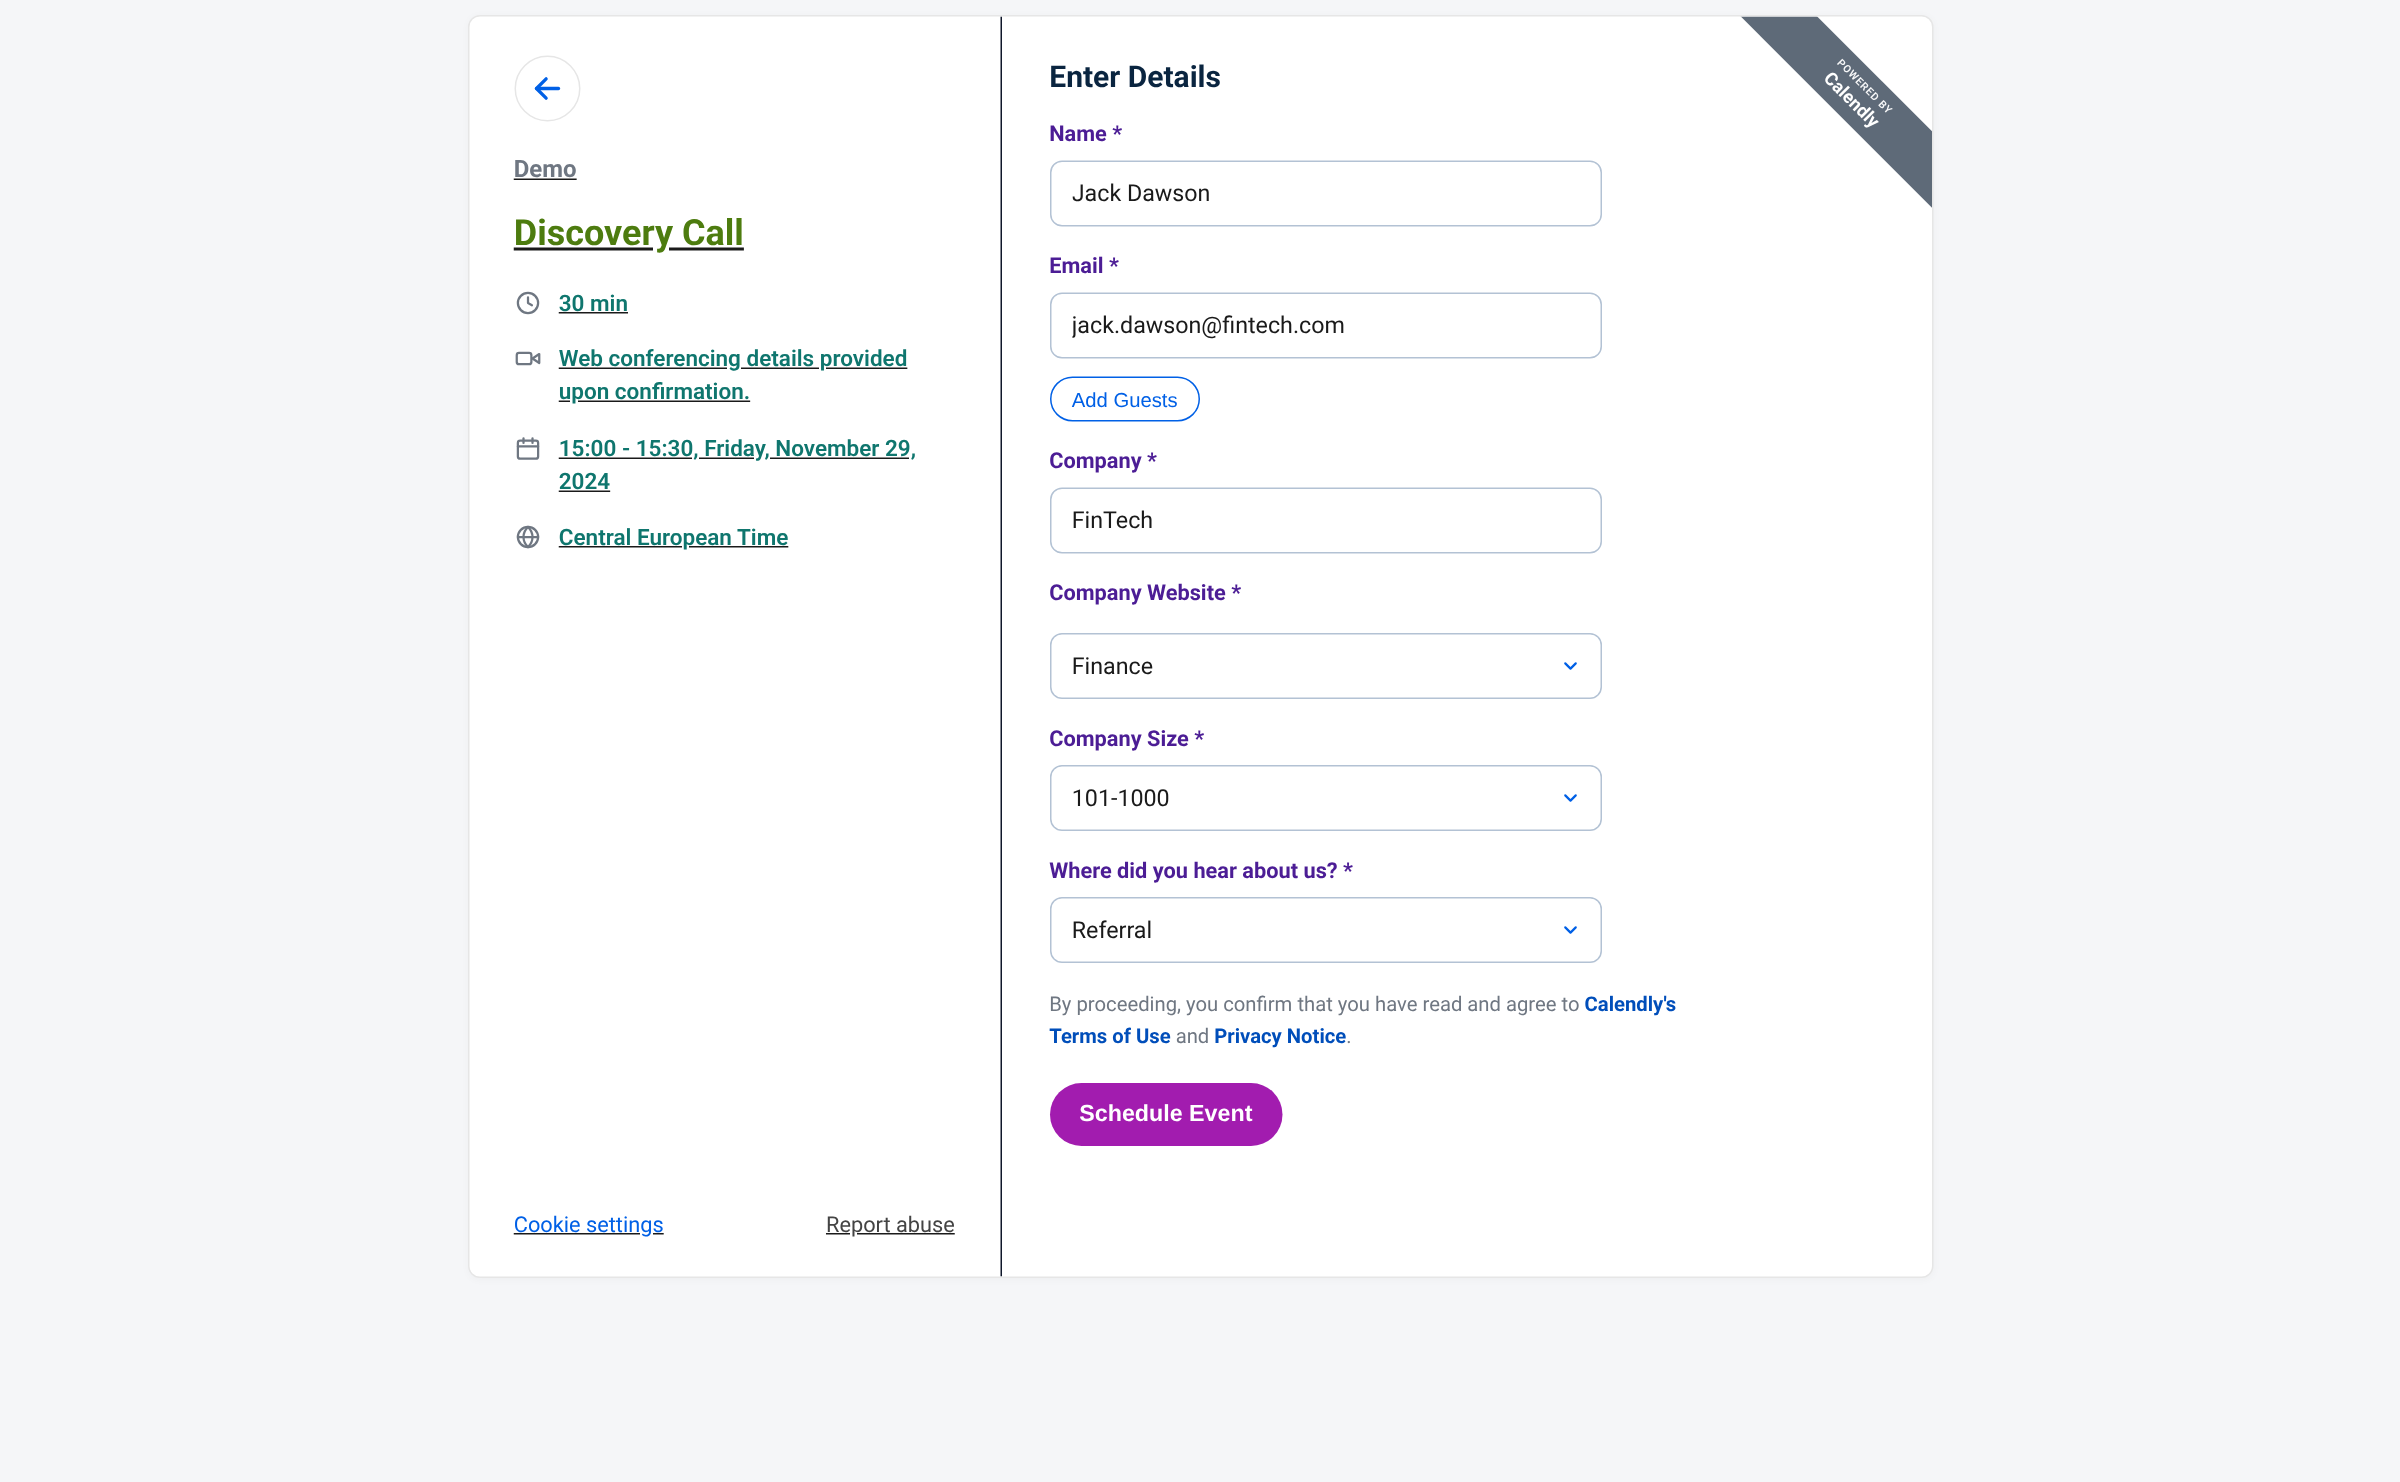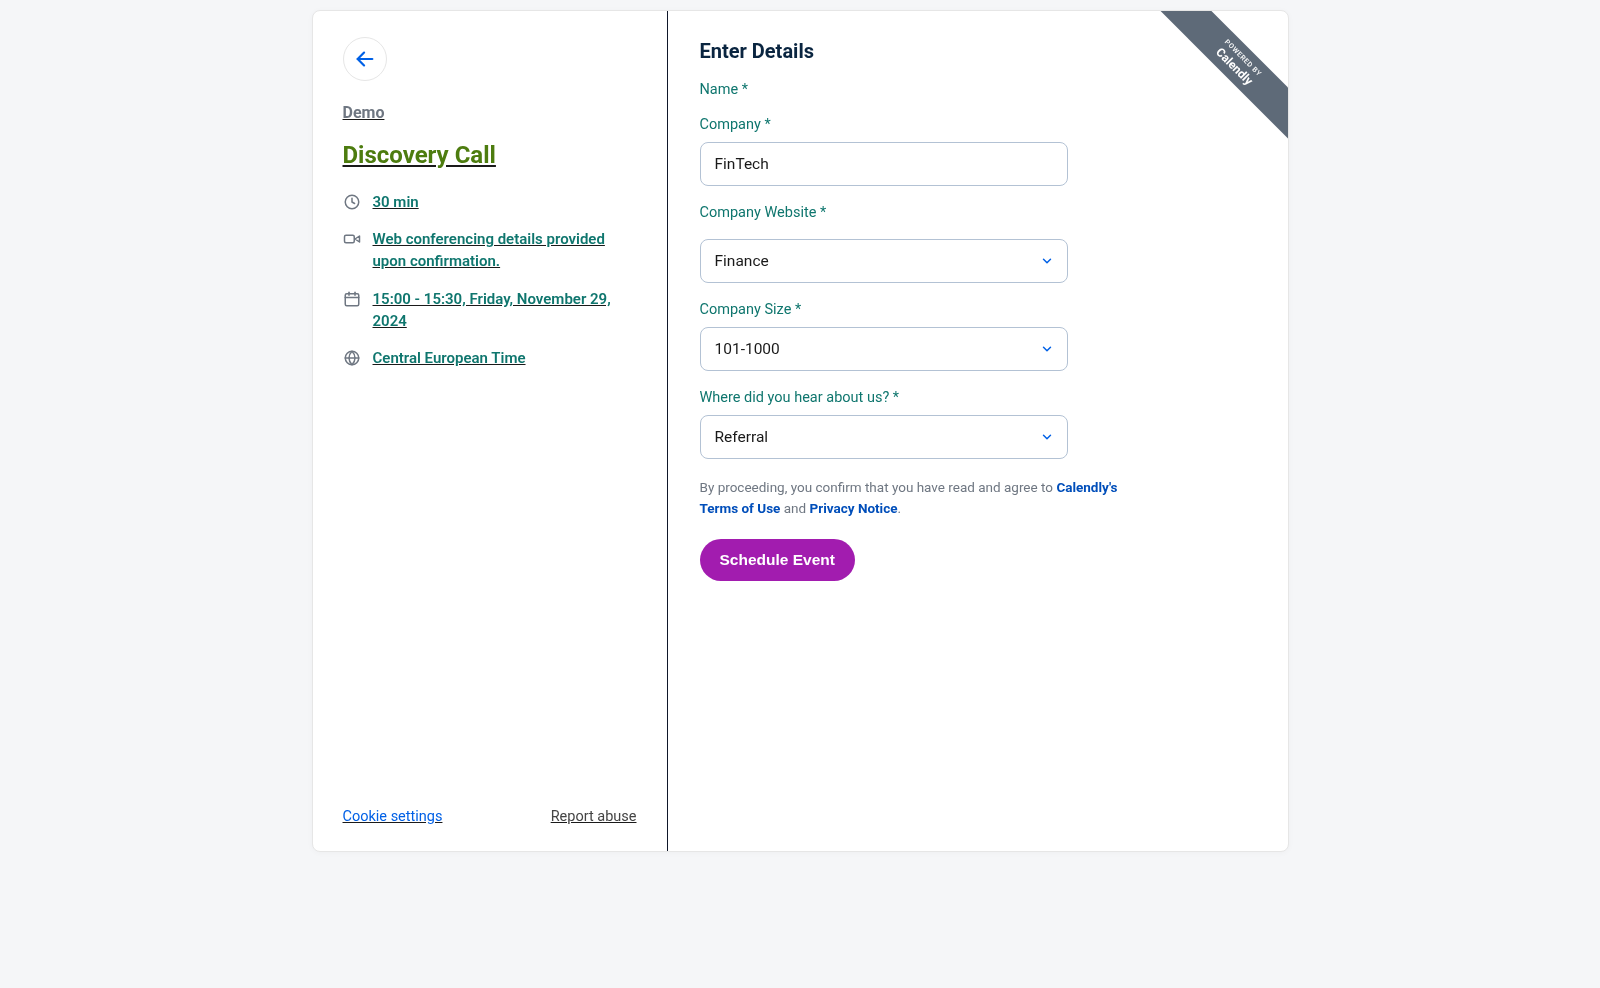--- a/index.html
+++ b/index.html
@@ -79,21 +79,21 @@
       font-size:14.5px;
       padding-bottom:6px;
     }
     .cookie-link { color:#0060e6; cursor:pointer; }
     .report-link { color:#444; cursor:pointer; }
 
     
     .right { flex:1; padding: 28px 34px 28px 32px; overflow:auto; }
     .form-title { color:#0a2540; font-size:20px; font-weight:700; margin-bottom:18px; }
     .form-group { margin-bottom: 18px; }
-    .label { font-size:14.5px; font-weight:400; color:#0f766e; margin-bottom:9px; display:block; }
+    .label { font-size:14.5px; font-weight:700; color:#4c1d95; margin-bottom:9px; display:block; }
     .input, .select {
       width: 368px;
       height: 44px;
       border: 1px solid #b3c2d4;
       border-radius: 8px;
       padding: 0 14px;
       font-size: 15.5px;
       color:#1a1a1a;
       outline:none;
       background:#fff;
@@ -192,22 +192,28 @@
       <span class="cookie-link">Cookie settings</span>
       <span class="report-link">Report abuse</span>
     </div>
   </div>
 
   <div class="right">
     <div class="form-title">Enter Details</div>
 
     <div class="form-group">
       <label class="label">Name *</label>
-    </div>
-
+      <input class="input" type="text" value="Jack Dawson" style="">
+    </div>
+
+    <div class="form-group">
+      <label class="label">Email *</label>
+      <input class="input" type="text" value="jack.dawson@fintech.com" style="">
+      <div><button class="add-guests">Add Guests</button></div>
+    </div>
 
     <div class="form-group">
       <label class="label">Company *</label>
       <input class="input" type="text" value="FinTech" style="">
     </div>
 
     <div class="form-group">
       <label class="label">Company Website *</label>
     </div>
 

